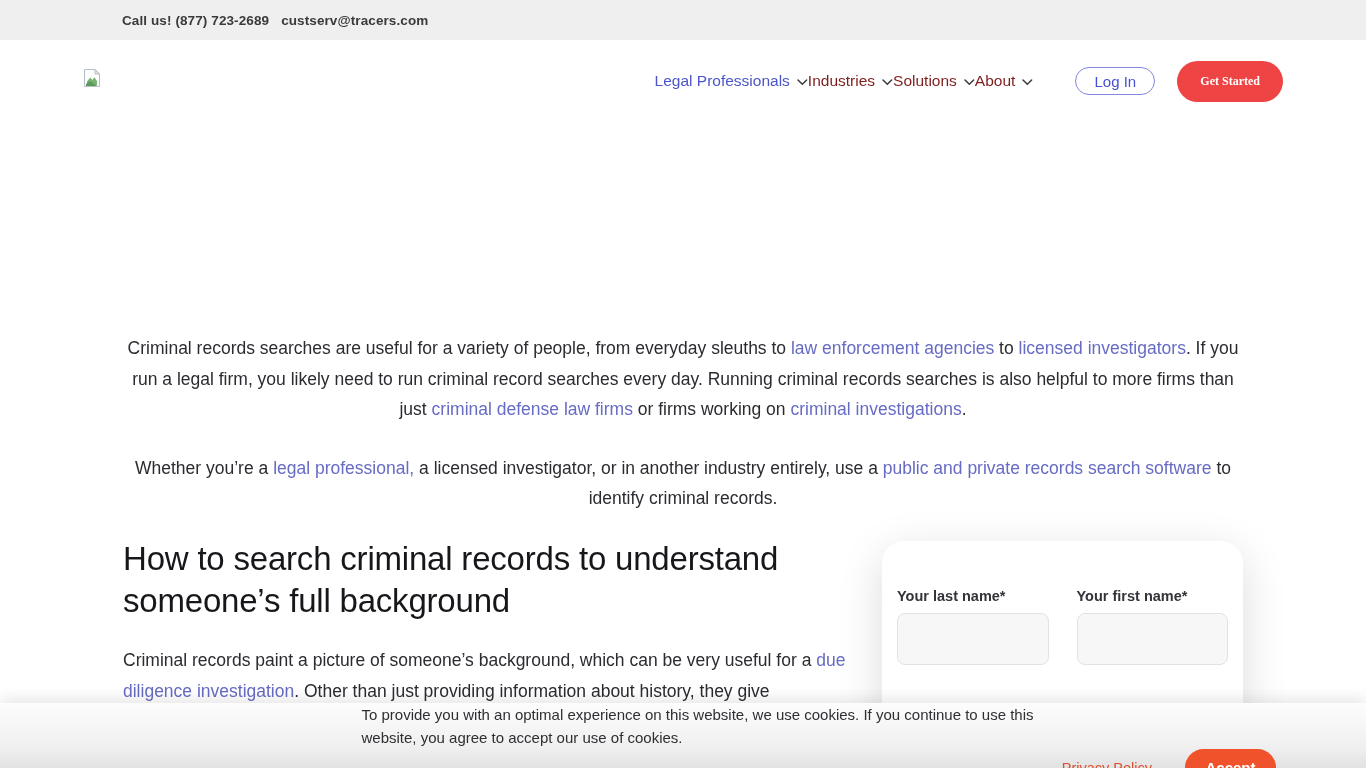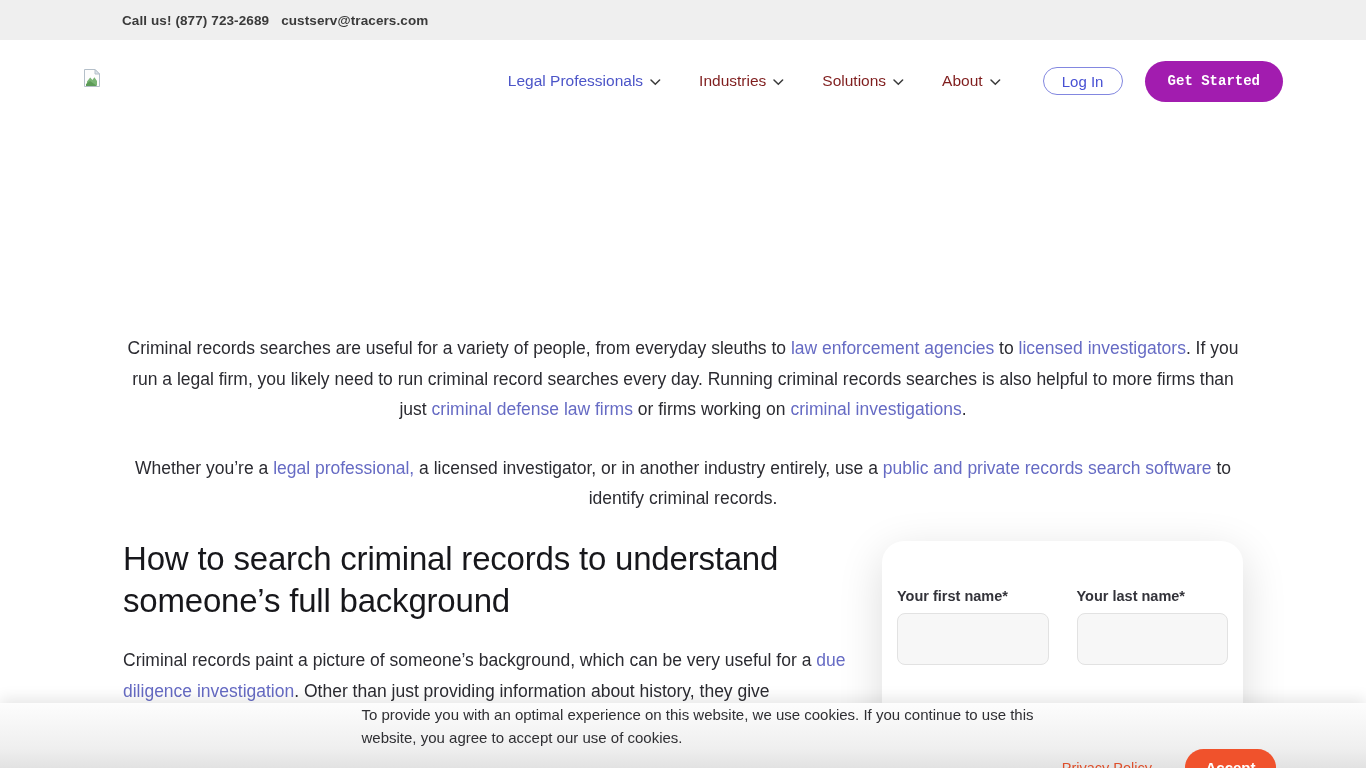--- a/index.html
+++ b/index.html
@@ -24,45 +24,45 @@
   .topbar .email { margin-left:12px; font-weight:700; }
 
   
   .header {
     position:absolute; top:40px; left:0; width:100%; height:82px;
     background:#ffffff;
     display:flex; align-items:center;
     padding:0 83px;
   }
   .logo { width:18px; height:20px; margin-top:-6px; }
-  .nav { display:flex; align-items:center; margin-left:auto; gap:38px; }
+  .nav { display:flex; align-items:center; margin-left:auto; }
   .nav-item {
     display:flex; align-items:center; gap:7px;
     font-size:15.5px; font-weight:500; color:#26262c;
     cursor:pointer; text-decoration:none;
   }
   .nav-item .nav-label { color:#7f1d1d; }
   .nav-item.active .nav-label { color:#4c55c8; }
   .chev { display:block; margin-top:2px; }
 
   .login-btn {
     margin-left:42px;
     width:80px; height:28px; border-radius:20px;
     border:1px solid #8287e0; background:#fff;
     color:#4750d3; font-size:15px; font-weight:500;
     display:flex; align-items:center; justify-content:center;
     cursor:pointer; font-family:inherit;
   }
   .getstarted-btn {
     margin-left:22px;
     height:41px; padding:0 23px; border-radius:21px;
-    border:none; background:#a21caf;
-    color:#ffffff; font-size:14px; font-weight:700;
+    border:none; background:#ef4444;
+    color:#ffffff; font-size:12px; font-weight:700;
     display:flex; align-items:center; justify-content:center;
-    cursor:pointer; font-family:Liberation Mono, monospace;
+    cursor:pointer; font-family:Liberation Serif, serif;
   }
 
   
   .intro {
     position:absolute; top:333px; left:123px; width:1120px;
     text-align:center; font-size:17.5px; line-height:30.5px; color:#2b2b31;
   }
   .intro p + p { margin-top:28px; }
   a.inline-link { color:#666bc4; text-decoration:none; cursor:pointer; }
 
@@ -180,26 +180,26 @@
   </div>
 
   <div class="article">
     <h1>How to search criminal records to understand someone’s full background</h1>
     <p><span>Criminal records paint a picture of someone’s background, which can be very useful for a </span><a class="inline-link" href="#">due diligence investigation</a><span>. Other than just providing information about history, they give</span></p>
   </div>
 
   <div class="form-card">
     <div class="fields">
       <div class="field">
+        <label>Your last name*</label>
+        <input type="text" aria-label="Your last name*" style="">
+      </div>
+      <div class="field">
         <label>Your first name*</label>
         <input type="text" aria-label="Your first name*" style="">
-      </div>
-      <div class="field">
-        <label>Your last name*</label>
-        <input type="text" aria-label="Your last name*" style="">
       </div>
     </div>
   </div>
 
   <div class="cookie-banner">
     <div class="cookie-text">To provide you with an optimal experience on this website, we use cookies. If you continue to use this website, you agree to accept our use of cookies.</div>
     <div class="cookie-actions">
       <a class="privacy-link">Privacy Policy</a>
       <button class="accept-btn">Accept</button>
     </div>

